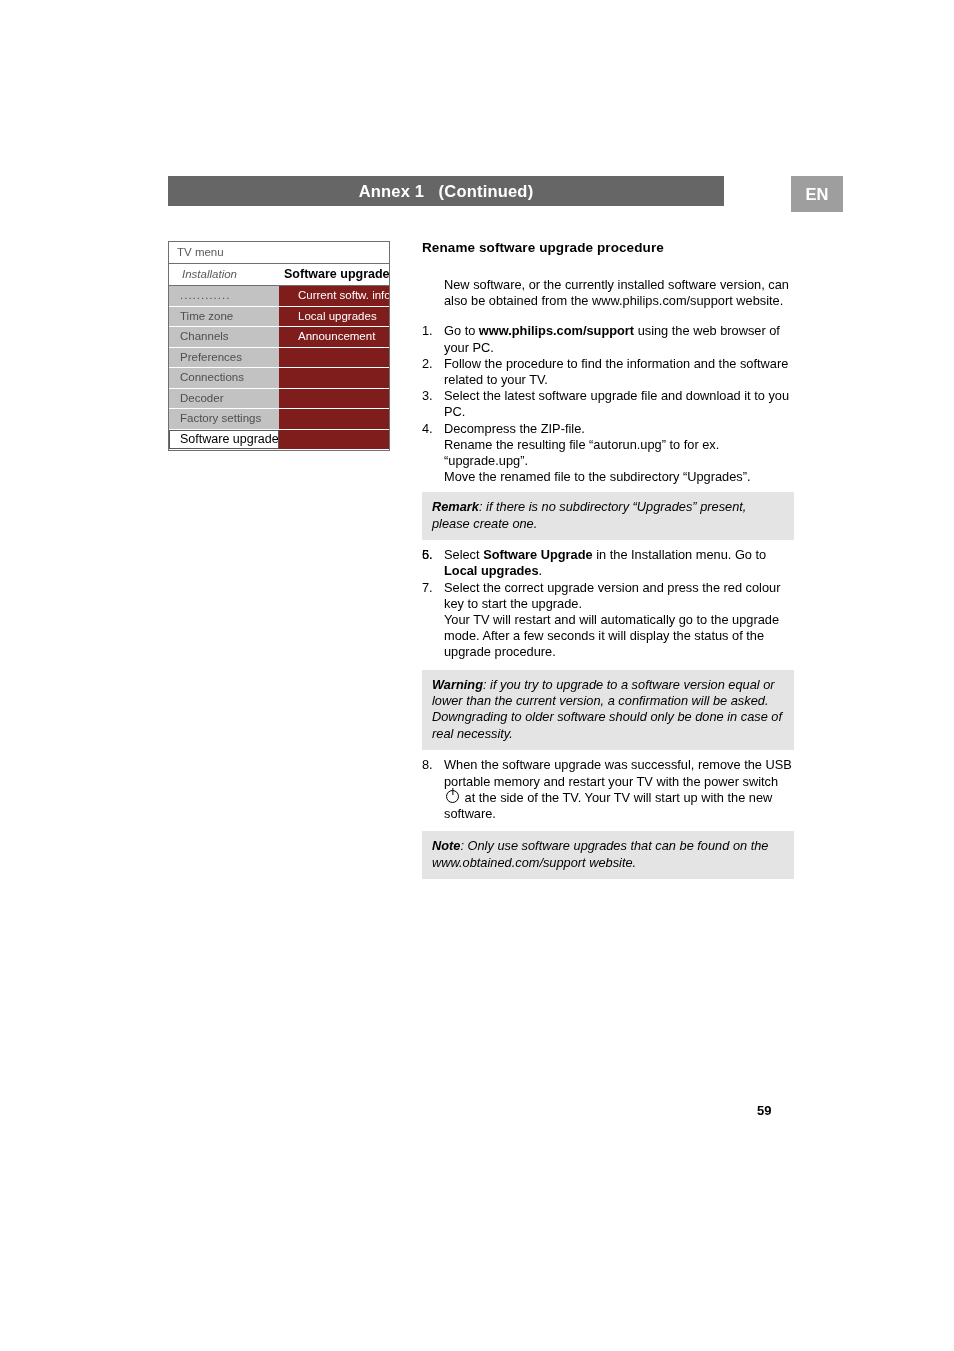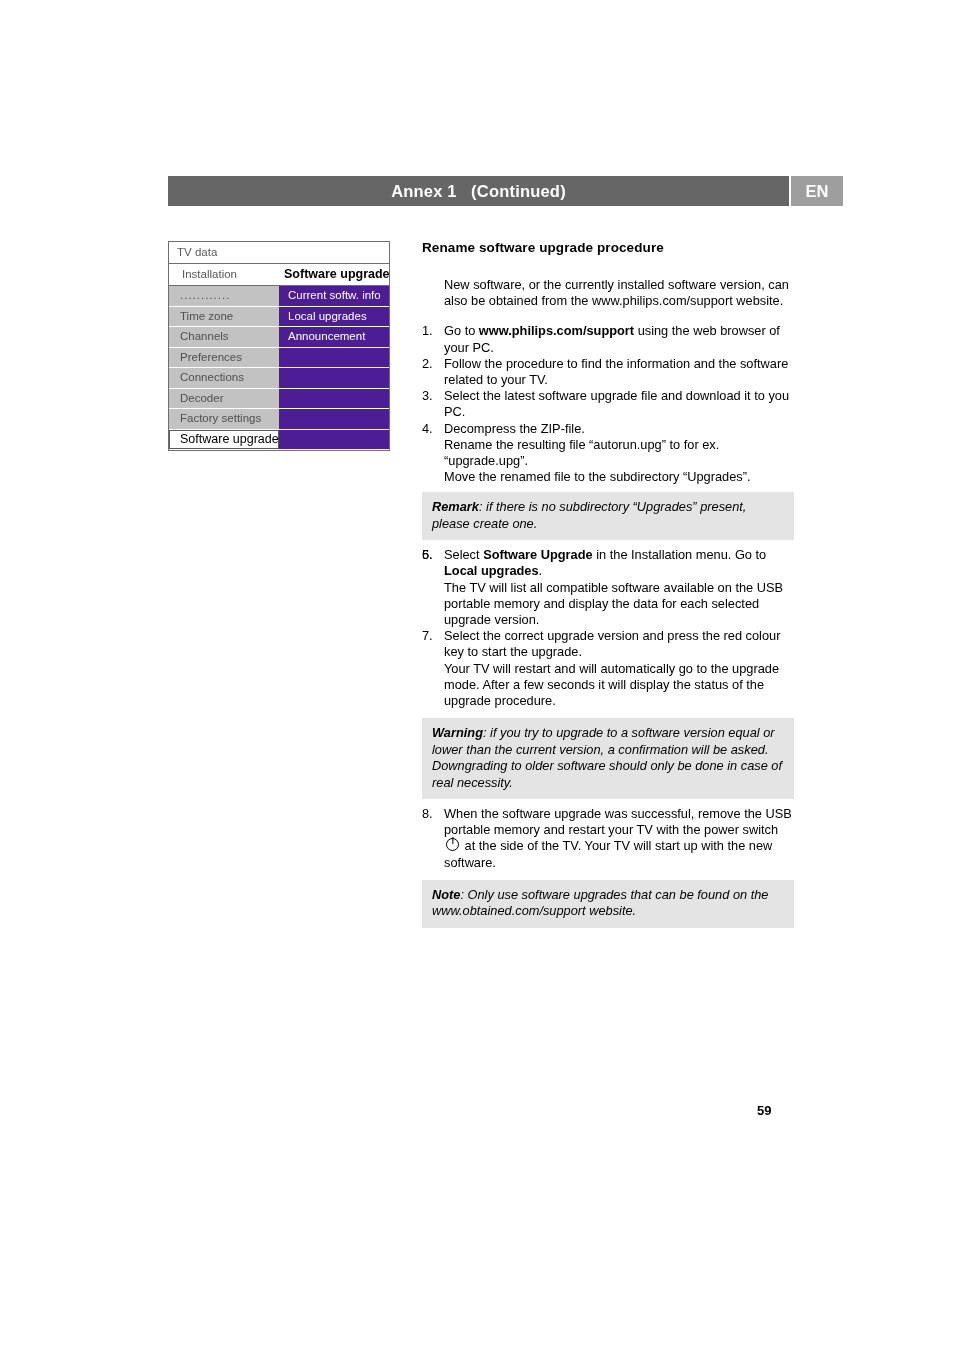--- a/index.html
+++ b/index.html
@@ -21,40 +21,40 @@
     position: absolute;
     left: 168px;
     top: 176px;
     width: 675px;
     height: 30px;
   }
   .header-bar {
     position: absolute;
     left: 0;
     top: 0;
-    width: 621px;
+    width: 556px;
     height: 30px;
     background: #666666;
     color: #ffffff;
     font-weight: bold;
     font-size: 16.5px;
     letter-spacing: 0.2px;
     display: flex;
     align-items: center;
     justify-content: center;
   }
   .header-title {
     white-space: pre;
   }
   .lang-badge {
     position: absolute;
     right: 0;
     top: 0;
     width: 52px;
-    height: 30px;
+    height: 36px;
     background: #9e9e9e;
     color: #ffffff;
     font-weight: bold;
     font-size: 16.5px;
     display: flex;
     align-items: center;
     justify-content: center;
   }
 
   
@@ -91,33 +91,34 @@
     background: #c2c2c2;
     color: #4f4f4f;
     padding-left: 11px;
     line-height: 19.5px;
     box-sizing: border-box;
     white-space: nowrap;
     overflow: hidden;
   }
   .tvrow .cell-right {
     flex: 1;
-    background: #4c1d95;
+    background: #7f1d1d;
     color: #ffffff;
-    padding-left: 9px;
+    padding-left: 19px;
     line-height: 19.5px;
     box-sizing: border-box;
     white-space: nowrap;
     overflow: hidden;
   }
   
   .tvrow.row-head .cell-left {
     background: #ffffff;
     color: #5a5a5a;
     padding-left: 13px;
+    font-style: italic;
   }
   .tvrow.row-head .cell-right {
     background: #ffffff;
     color: #000000;
     font-weight: bold;
     padding-left: 5px;
     font-size: 12.5px;
   }
   .tvrow.row-head {
     border-bottom: 1px solid #6f6f6f;
@@ -241,21 +242,21 @@
 <body>
 
 <div class="header-row">
   <div class="header-bar">
     <span class="header-title">Annex 1   (Continued)</span>
   </div>
   <div class="lang-badge">EN</div>
 </div>
 
 <div class="tvmenu">
-  <div class="tvmenu-title">TV data</div>
+  <div class="tvmenu-title">TV menu</div>
   <div class="tvmenu-rows" id="tvmenu-rows">
       <div class="tvrow row-head">
         <div class="cell-left">Installation</div>
         <div class="cell-right">Software upgrade</div>
       </div>
       <div class="tvrow">
         <div class="cell-left dots-cell">............</div>
         <div class="cell-right">Current softw. info</div>
       </div>
       <div class="tvrow">
@@ -295,21 +296,21 @@
   <div id="steps-container">
       <ol class="steps">
         <li><span class="num">1.</span><span><span>Go to </span><b>www.philips.com/support</b><span> using the web browser of your PC.</span></span></li>
         <li><span class="num">2.</span><span><span>Follow the procedure to find the information and the software related to your TV.</span></span></li>
         <li><span class="num">3.</span><span><span>Select the latest software upgrade file and download it to you PC.</span></span></li>
         <li><span class="num">4.</span><span><span>Decompress the ZIP-file.</span><br><span>Rename the resulting file “autorun.upg” to for ex. “upgrade.upg”.</span><br><span>Move the renamed file to the subdirectory “Upgrades”.</span></span></li>
       </ol>
       <div class="note-box"><b>Remark</b><span>: if there is no subdirectory “Upgrades” present, please create one.</span></div>
       <ol class="steps">
         <li><span class="num">5.</span></li>
-        <li><span class="num">6.</span><span><span>Select </span><b>Software Upgrade</b><span> in the Installation menu. Go to </span><b>Local upgrades</b><span>.</span><br><span>The TV will list all compatible software available on the USB portable memory and display the data for each selected upgrade version.</span></span></li>
+        <li><span class="num">6.</span><span><span>Select </span><b>Software Upgrade</b><span> in the Installation menu. Go to </span><b>Local upgrades</b><span>.</span><br></span></li>
         <li><span class="num">7.</span><span><span>Select the correct upgrade version and press the red colour key to start the upgrade.</span><br><span>Your TV will restart and will automatically go to the upgrade mode. After a few seconds it will display the status of the upgrade procedure.</span></span></li>
       </ol>
       <div class="note-box spaced-top"><b>Warning</b><span>: if you try to upgrade to a software version equal or lower than the current version, a confirmation will be asked. Downgrading to older software should only be done in case of real necessity.</span></div>
       <ol class="steps">
         <li><span class="num">8.</span><span><span>When the software upgrade was successful, remove the USB portable memory and restart your TV with the power switch </span><span class="power-glyph"></span><span> at the side of the TV. Your TV will start up with the new software.</span></span></li>
       </ol>
       <div class="note-box spaced-top"><b>Note</b><span>: Only use software upgrades that can be found on the www.obtained.com/support website.</span></div>
     </div>
 </div>
 

